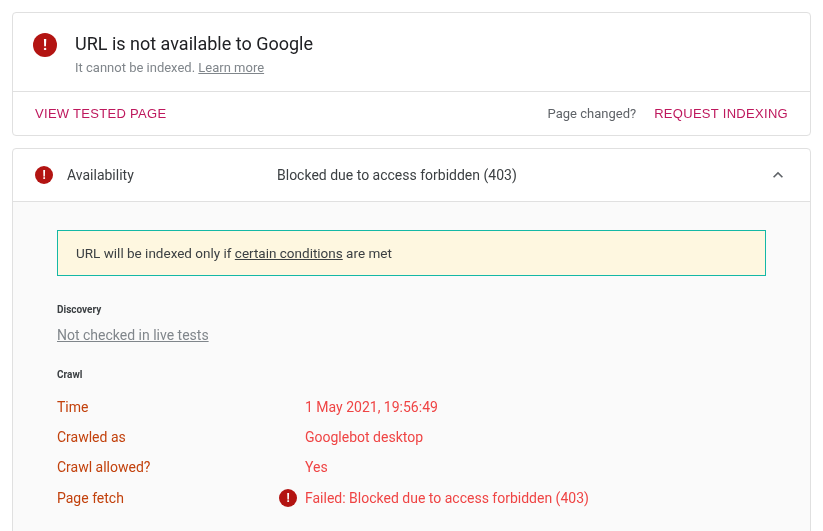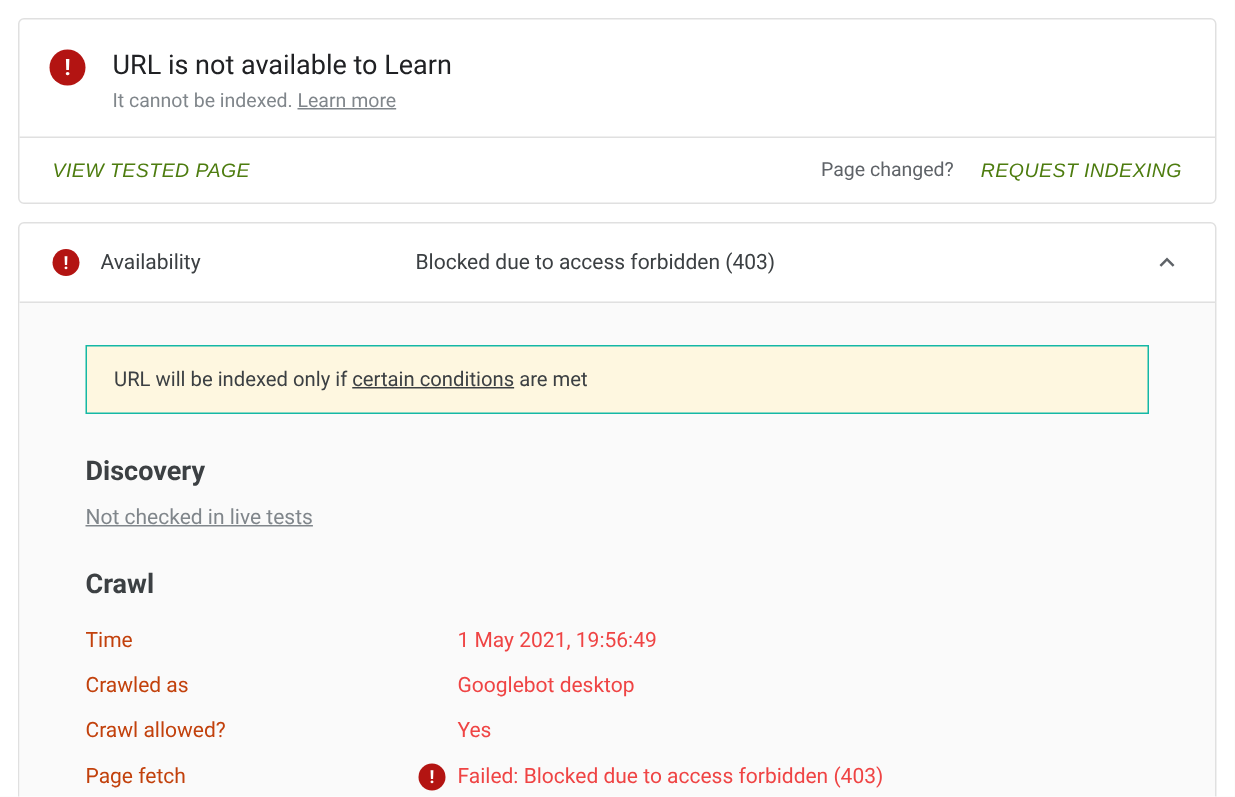--- a/index.html
+++ b/index.html
@@ -59,25 +59,24 @@
   .actions-row {
     display: flex;
     align-items: center;
     padding: 14px 22px;
     border-top: 1px solid #e0e0e0;
   }
   .btn-text {
     font-size: 13px;
     font-weight: 500;
     letter-spacing: 0.3px;
-    color: #4d7c0f;
+    color: #be185d;
     cursor: default;
     background: none;
     border: none;
-    font-style: italic;
   }
   .spacer { flex: 1; }
   .page-changed {
     font-size: 13px;
     color: #5f6368;
     margin-right: 18px;
   }
   .section-card {
     border: 1px solid #e0e0e0;
     border-radius: 4px;
@@ -113,21 +112,21 @@
   }
   .banner {
     background: #fef7e0;
     border: 1px solid #14b8a6;
     padding: 14px 18px;
     font-size: 13.5px;
     color: #3c4043;
     margin-bottom: 28px;
   }
   .group-title {
-    font-size: 18px;
+    font-size: 10px;
     font-weight: 700;
     color: #3c4043;
     margin-bottom: 12px;
   }
   .muted {
     color: #80868b;
     font-size: 14px;
     margin-bottom: 26px;
     text-decoration: underline;
   }
@@ -150,21 +149,21 @@
     color: #ef4444;
   }
 </style>
 </head>
 <body>
 
 <div class="card">
   <div class="header-row">
     <div class="error-circle">!</div>
     <div class="header-text">
-      <div class="title">URL is not available to Learn</div>
+      <div class="title">URL is not available to Google</div>
       <div class="subtitle">
         <span>It cannot be indexed. </span><a href="#">Learn more</a>
       </div>
     </div>
   </div>
   <div class="actions-row">
     <button class="btn-text">VIEW TESTED PAGE</button>
     <div class="spacer"></div>
     <span class="page-changed">Page changed?</span>
     <button class="btn-text">REQUEST INDEXING</button>

